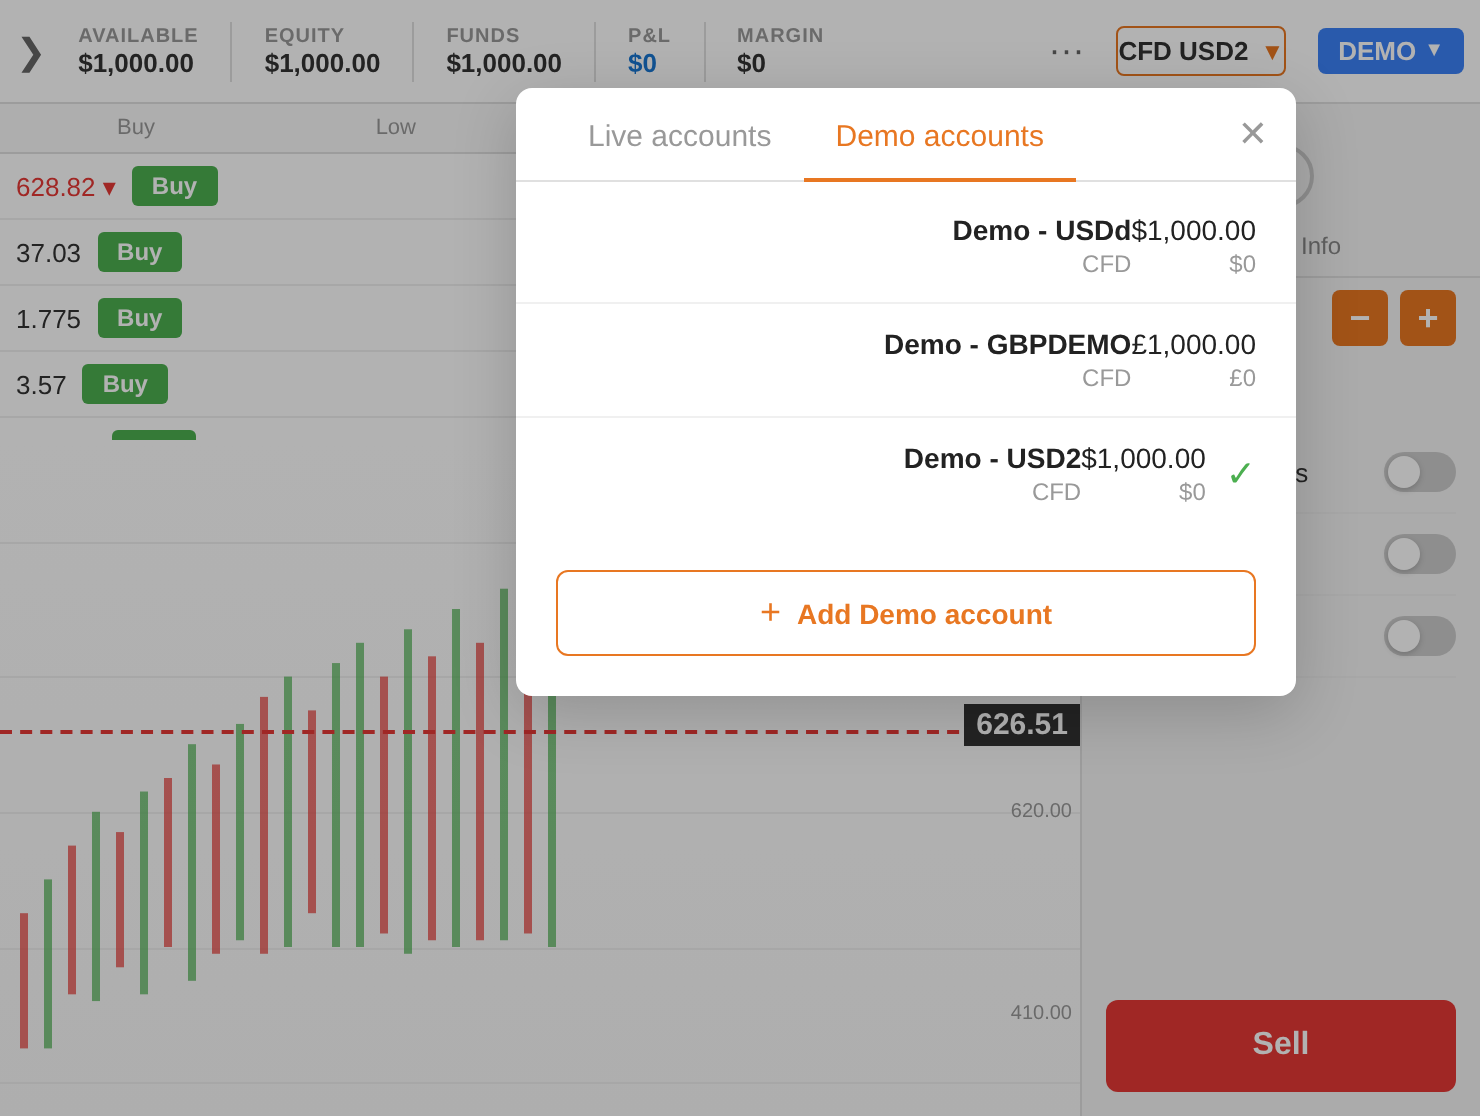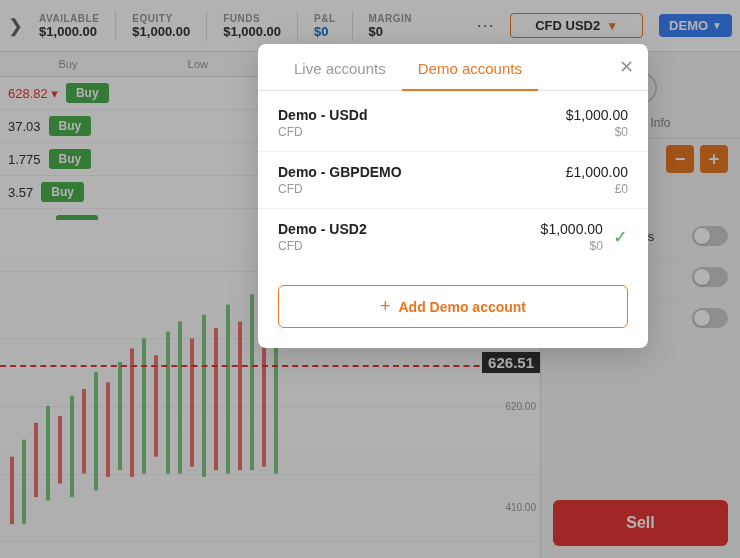--- a/index.html
+++ b/index.html
@@ -59,21 +59,21 @@
     }
     .top-bar-spacer { flex: 1; }
     .top-bar-dots {
       font-size: 18px;
       color: #666;
       cursor: pointer;
     }
     .cfd-selector {
       border: 1.5px solid #e87722;
       border-radius: 4px;
-      padding: 4px 24px;
+      padding: 4px 0;
       font-size: 13px;
       font-weight: 600;
       color: #333;
       display: flex;
       align-items: center;
       gap: 6px;
       cursor: pointer;
     }
     .cfd-selector .chevron-down { color: #e87722; font-size: 12px; }
     .demo-badge {
@@ -225,20 +225,21 @@
       align-items: center;
       padding: 12px 20px;
       border-bottom: 1px solid #f0f0f0;
       cursor: pointer;
     }
     .account-row:last-child {
       border-bottom: none;
     }
     .account-info {
       flex: 1;
+      text-align: right;
     }
     .account-name {
       font-size: 14px;
       font-weight: 600;
       color: #222;
     }
     .account-type {
       font-size: 12px;
       color: #999;
       margin-top: 2px;

